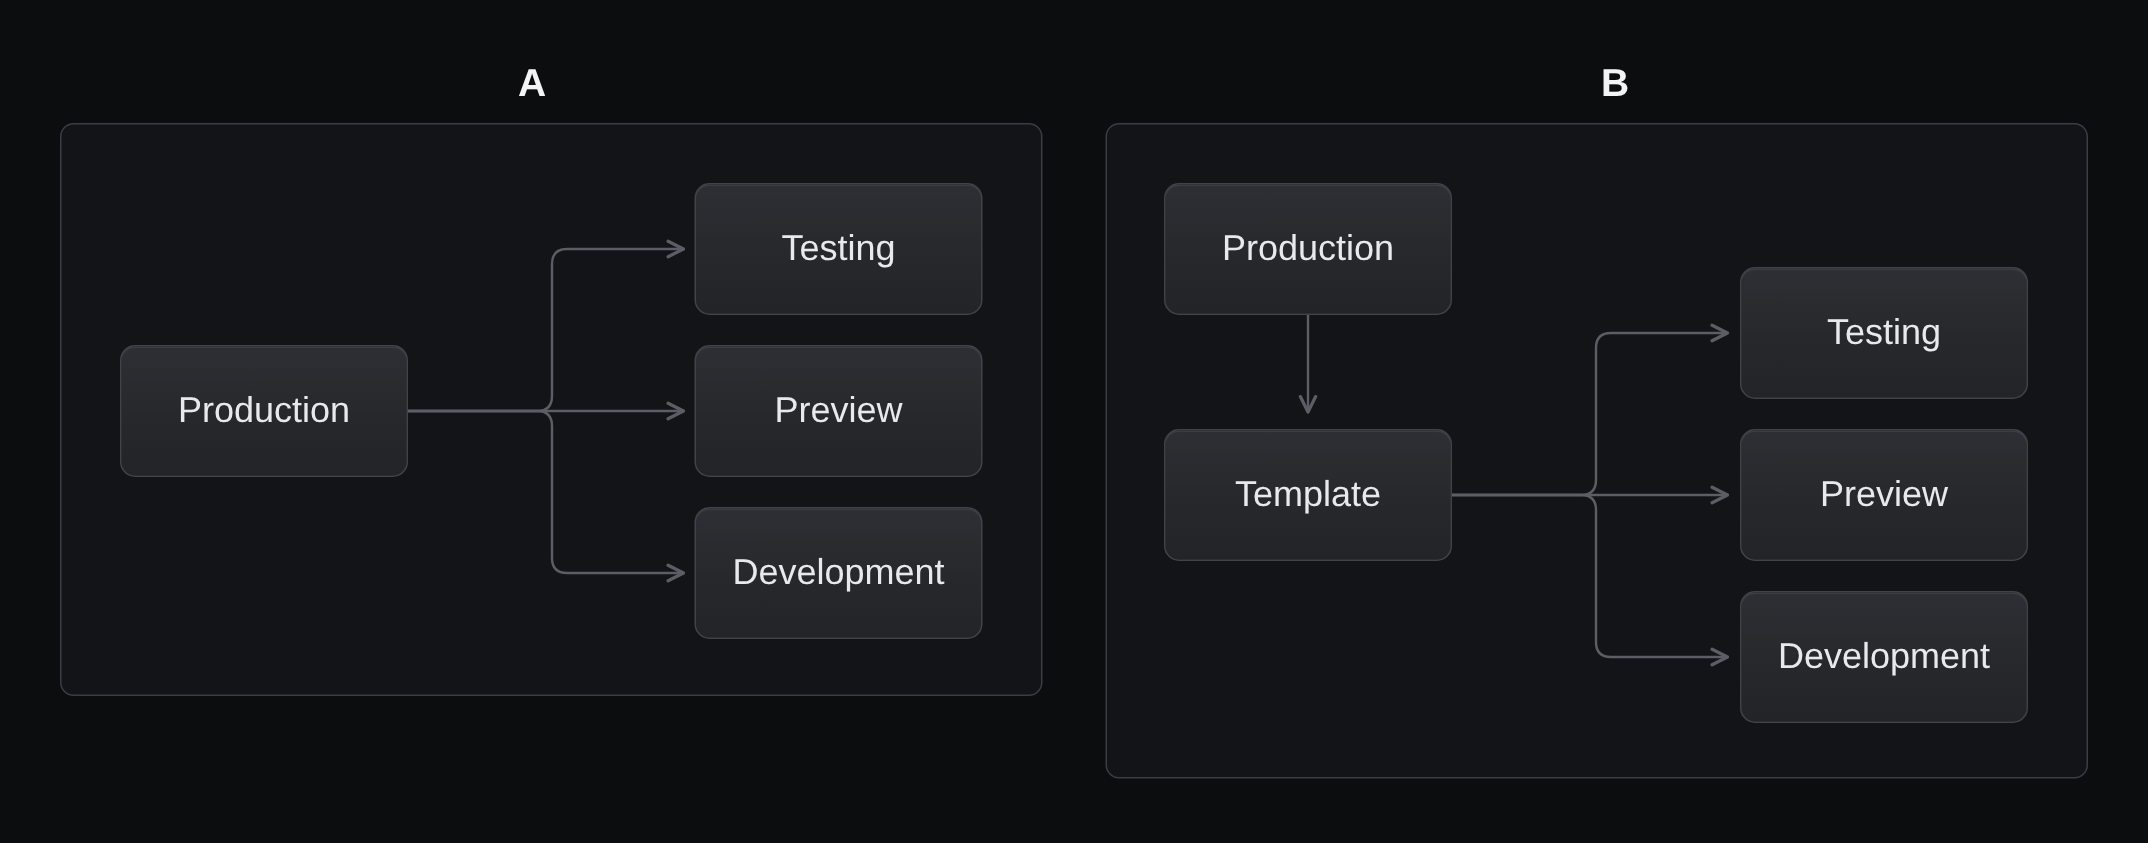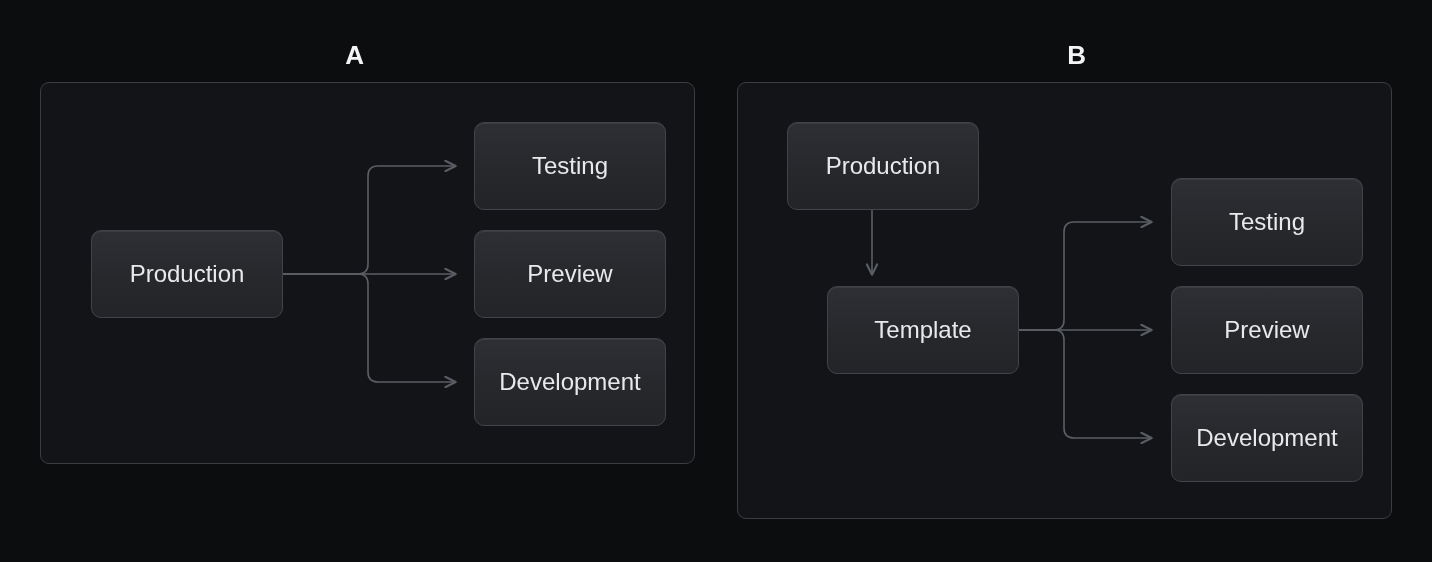--- a/index.html
+++ b/index.html
@@ -47,21 +47,20 @@
     border: 1px solid #404349;
     background: linear-gradient(180deg, #2d2f34 0%, #26282c 55%, #222428 100%);
     box-shadow: inset 0 1px 0 rgba(255,255,255,0.07);
     color: #e8e9ea;
     font-size: 24px;
     font-weight: 400;
     display: flex;
     align-items: center;
     justify-content: center;
     white-space: nowrap;
-    margin-left: 11px;
   }
 </style>
 </head>
 <body>
 
 <div class="stage">
 
   <div class="panel" style="left:40px; top:82px; width:655px; height:382px;"></div>
   <div class="panel" style="left:737px; top:82px; width:655px; height:437px;"></div>
 
@@ -87,18 +86,18 @@
       <path d="M 968 330 L 1054 330 Q 1064 330 1064 340 L 1064 428 Q 1064 438 1074 438 L 1151 438" marker-end="url(#arrow)"></path>
     </g>
   </svg>
 
   <div class="node" style="left:80px; top:230px;">Production</div>
   <div class="node" style="left:463px; top:122px;">Testing</div>
   <div class="node" style="left:463px; top:230px;">Preview</div>
   <div class="node" style="left:463px; top:338px;">Development</div>
 
   <div class="node" style="left:776px; top:122px;">Production</div>
-  <div class="node" style="left:816px; top:286px;">Template</div>
+  <div class="node" style="left:776px; top:286px;">Template</div>
   <div class="node" style="left:1160px; top:178px;">Testing</div>
   <div class="node" style="left:1160px; top:286px;">Preview</div>
   <div class="node" style="left:1160px; top:394px;">Development</div>
 
 </div>
 
 </body></html>

